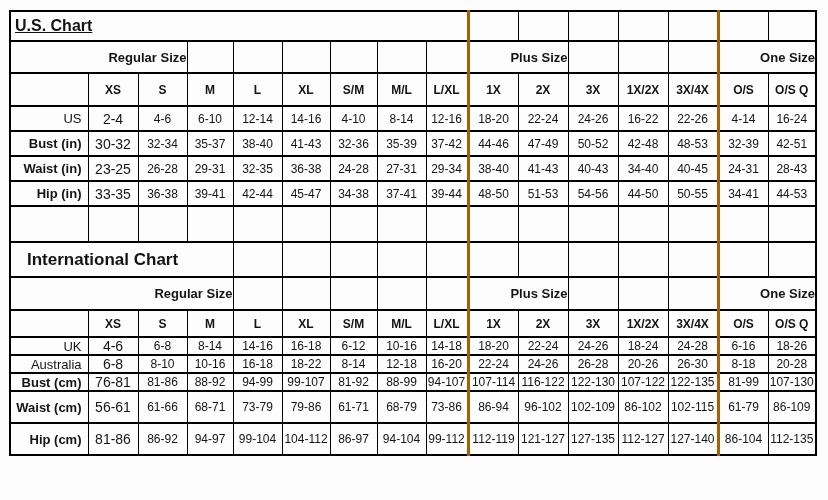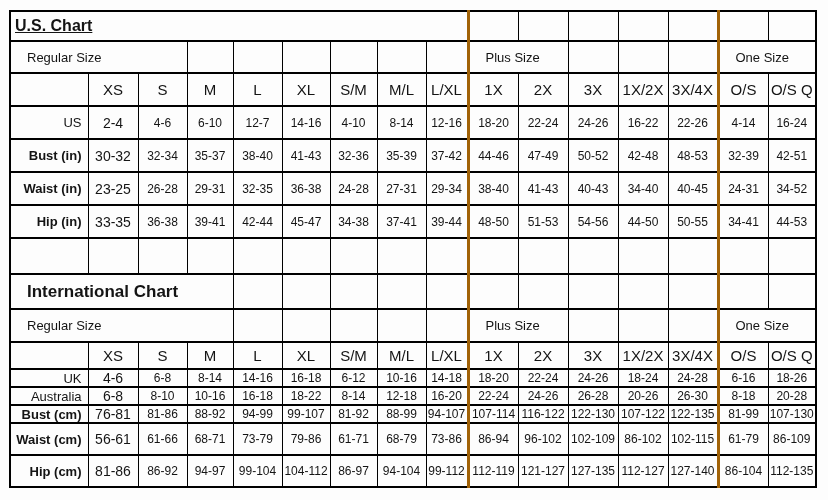--- a/index.html
+++ b/index.html
@@ -30,30 +30,30 @@
     overflow: hidden;
     white-space: nowrap;
   }
   td.sep { border-left: 3px solid #a16207; }
   td.title-cell {
     text-align: left; font-weight: bold; font-size: 16px; padding-left: 4px;
   }
   td.title-cell.intl { font-size: 17px; padding-left: 16px; }
   td.title-cell.us span { text-decoration: underline; }
   td.group-cell {
-    text-align: left; font-weight: normal; font-size: 13px; padding-left: 16px;
-  }
-  td.hdr { font-weight: normal; font-size: 15px; }
+    text-align: right; font-weight: bold; font-size: 13px; padding-left: 16px;
+  }
+  td.hdr { font-weight: bold; font-size: 12px; }
   td.rowlabel { text-align: right; padding-right: 6px; font-size: 13px; }
   td.rowlabel.b { font-weight: bold; margin-top: 48px; }
   td.lg { font-size: 14px; }
   tr.h-title-us  { height: 30px; }
   tr.h-group-us  { height: 32px; }
   tr.h-hdr-us    { height: 33px; }
-  tbody.us-rows tr { height: 33px; }
+  tbody.us-rows tr { height: 25px; }
   tr.h-spacer    { height: 36px; }
   tr.h-title-intl{ height: 35px; }
   tr.h-group-intl{ height: 33px; }
   tr.h-hdr-intl  { height: 27px; }
   tbody.intl-rows tr { height: 32px; }
   tbody.intl-rows tr:nth-child(-n+3) { height: 15px; }
 </style>
 </head>
 <body>
 
@@ -121,21 +121,21 @@
       <td class="hdr">O/S Q</td>
     </tr>
   </tbody>
 
   <tbody class="us-rows">
       <tr>
         <td class="rowlabel">US</td>
         <td class="lg">2-4</td>
         <td>4-6</td>
         <td>6-10</td>
-        <td>12-7</td>
+        <td>12-14</td>
         <td>14-16</td>
         <td>4-10</td>
         <td>8-14</td>
         <td>12-16</td>
         <td class="sep">18-20</td>
         <td>22-24</td>
         <td>24-26</td>
         <td>16-22</td>
         <td>22-26</td>
         <td class="sep">4-14</td>
@@ -168,21 +168,21 @@
         <td>36-38</td>
         <td>24-28</td>
         <td>27-31</td>
         <td>29-34</td>
         <td class="sep">38-40</td>
         <td>41-43</td>
         <td>40-43</td>
         <td>34-40</td>
         <td>40-45</td>
         <td class="sep">24-31</td>
-        <td>34-52</td>
+        <td>28-43</td>
       </tr>
       <tr>
         <td class="rowlabel b">Hip (in)</td>
         <td class="lg">33-35</td>
         <td>36-38</td>
         <td>39-41</td>
         <td>42-44</td>
         <td>45-47</td>
         <td>34-38</td>
         <td>37-41</td>

